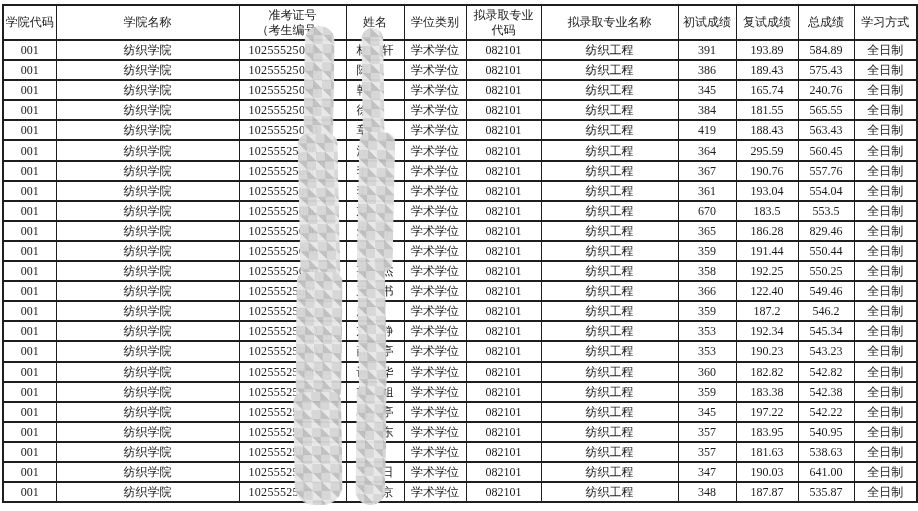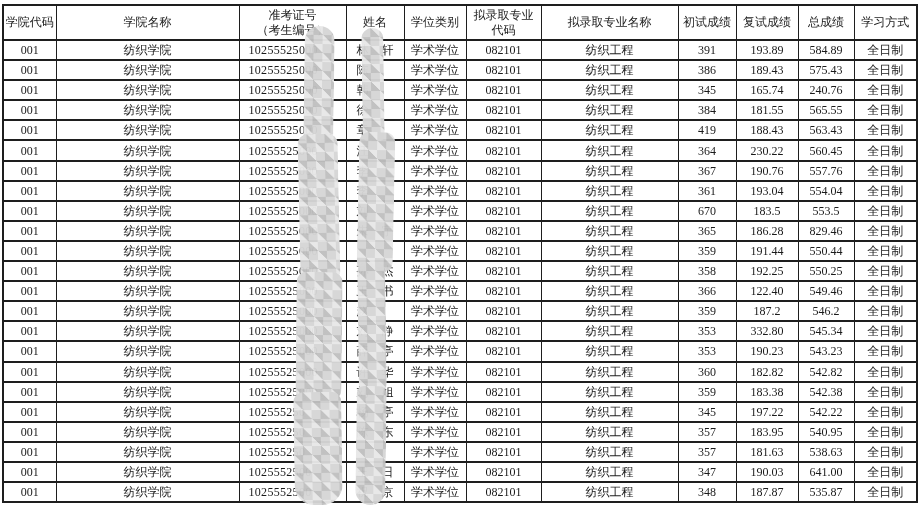--- a/index.html
+++ b/index.html
@@ -183,21 +183,21 @@
       <span class="name-wrap">
               <span class="nl">汪</span>
               <span class="nsp"></span>
               <span class="nr"></span>
             </span>
     </td>
     <td>学术学位</td>
     <td>082101</td>
     <td>纺织工程</td>
     <td>364</td>
-    <td>230.22</td>
+    <td>295.59</td>
     <td>560.45</td>
     <td>全日制</td>
   </tr>
         <tr>
     <td>001</td>
     <td>纺织学院</td>
     <td class="c-exam">10255525000</td>
     <td class="c-name">
       <span class="name-wrap">
               <span class="nl">李</span>
@@ -354,21 +354,21 @@
       <span class="name-wrap">
               <span class="nl">刘</span>
               <span class="nsp"></span>
               <span class="nr">静</span>
             </span>
     </td>
     <td>学术学位</td>
     <td>082101</td>
     <td>纺织工程</td>
     <td>353</td>
-    <td>332.80</td>
+    <td>192.34</td>
     <td>545.34</td>
     <td>全日制</td>
   </tr>
         <tr>
     <td>001</td>
     <td>纺织学院</td>
     <td class="c-exam">10255525000</td>
     <td class="c-name">
       <span class="name-wrap">
               <span class="nl">薛</span>

